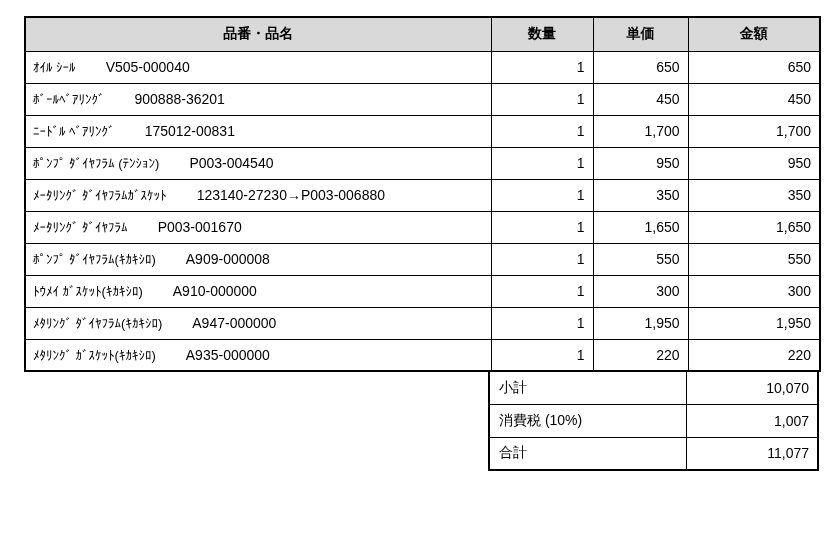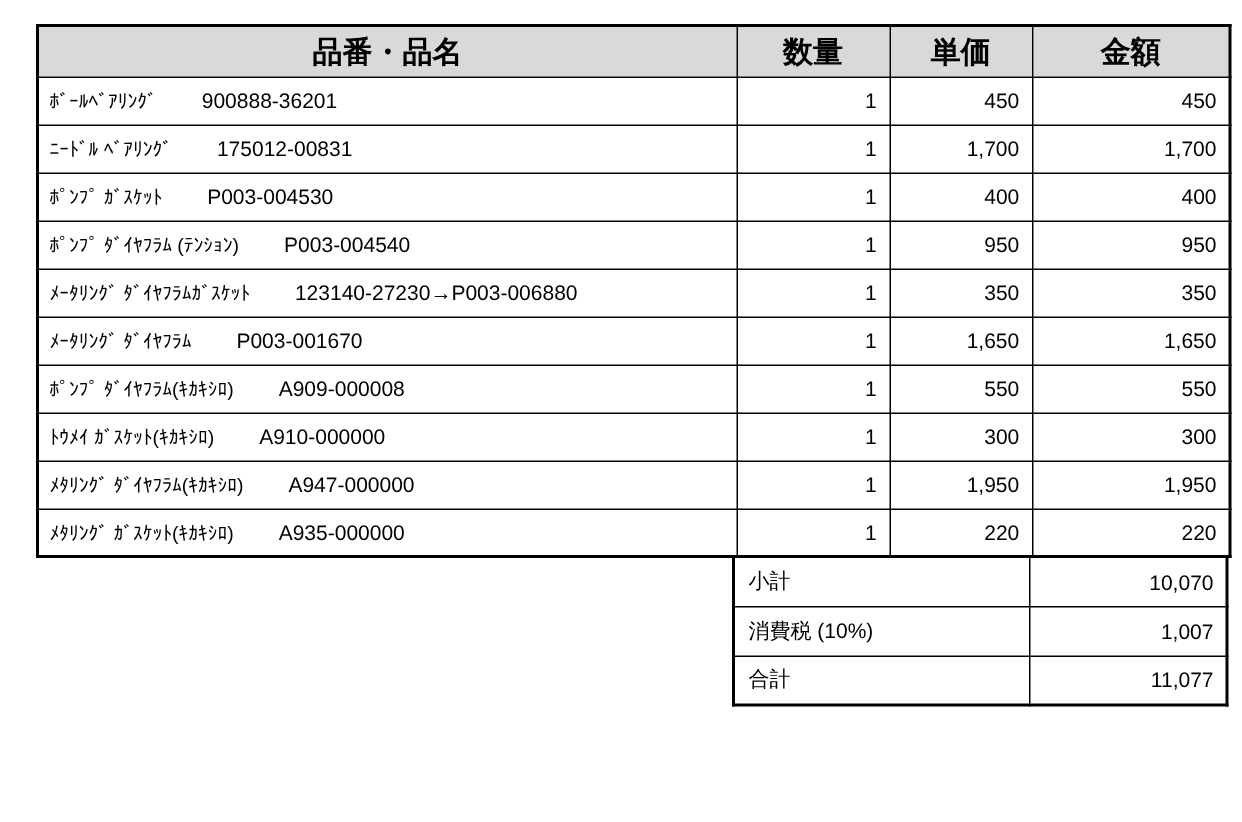--- a/index.html
+++ b/index.html
@@ -30,21 +30,21 @@
     white-space: nowrap;
     vertical-align: middle;
     padding: 0;
   }
   table.main { width: 795px; border: 2px solid var(--border, #000000); }
   table.main thead tr { height: 34px; }
   table.main tbody tr { height: 32px; }
   th {
     background: var(--header-bg, #d9d9d9);
     font-weight: bold;
-    font-size: 20px;
+    font-size: 14px;
     text-align: center;
   }
   td.c-name {
     text-align: left;
     padding-left: 7px;
     font-size: 13px;
   }
   td.c-name .code {
     font-size: 14px;
     margin-left: 30px;
@@ -83,36 +83,36 @@
       <thead>
         <tr>
           <th>品番・品名</th>
           <th>数量</th>
           <th>単価</th>
           <th>金額</th>
         </tr>
       </thead>
       <tbody>
         <tr>
+          <td class="c-name"><span>ｵｲﾙ ｼｰﾙ</span><span class="code">V505-000040</span></td>
+          <td class="c-num">1</td>
+          <td class="c-num">650</td>
+          <td class="c-num">650</td>
+        </tr>
+        <tr>
           <td class="c-name"><span>ﾎﾞｰﾙﾍﾞｱﾘﾝｸﾞ</span><span class="code">900888-36201</span></td>
           <td class="c-num">1</td>
           <td class="c-num">450</td>
           <td class="c-num">450</td>
         </tr>
         <tr>
           <td class="c-name"><span>ﾆｰﾄﾞﾙ ﾍﾞｱﾘﾝｸﾞ</span><span class="code">175012-00831</span></td>
           <td class="c-num">1</td>
           <td class="c-num">1,700</td>
           <td class="c-num">1,700</td>
-        </tr>
-        <tr>
-          <td class="c-name"><span>ﾎﾟﾝﾌﾟ ｶﾞｽｹｯﾄ</span><span class="code">P003-004530</span></td>
-          <td class="c-num">1</td>
-          <td class="c-num">400</td>
-          <td class="c-num">400</td>
         </tr>
         <tr>
           <td class="c-name"><span>ﾎﾟﾝﾌﾟ ﾀﾞｲﾔﾌﾗﾑ (ﾃﾝｼｮﾝ)</span><span class="code">P003-004540</span></td>
           <td class="c-num">1</td>
           <td class="c-num">950</td>
           <td class="c-num">950</td>
         </tr>
         <tr>
           <td class="c-name"><span>ﾒｰﾀﾘﾝｸﾞ ﾀﾞｲﾔﾌﾗﾑｶﾞｽｹｯﾄ</span><span class="code">123140-27230→P003-006880</span></td>
           <td class="c-num">1</td>

